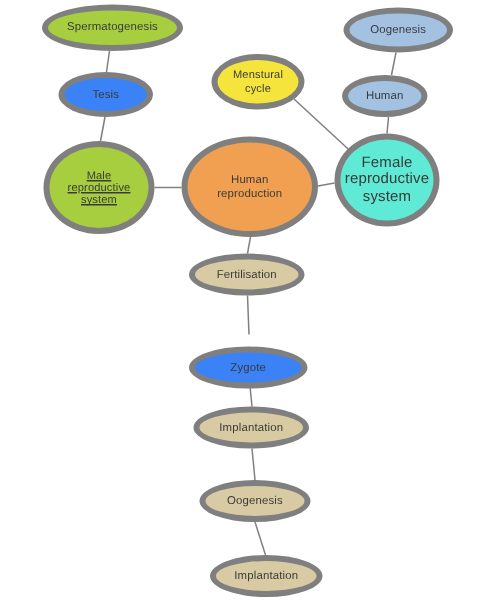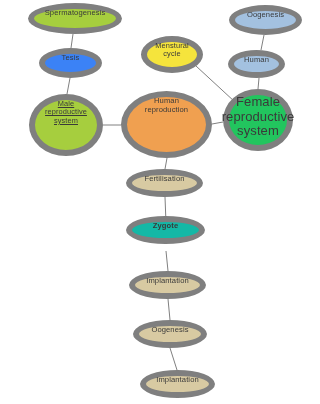--- a/index.html
+++ b/index.html
@@ -21,25 +21,25 @@
     position: absolute;
     left: 0;
     top: 0;
     width: 320px;
     height: 404px;
     pointer-events: none;
   }
   .node {
     position: absolute;
     display: flex;
-    align-items: flex-start;
+    align-items: center;
     justify-content: center;
     text-align: center;
     border-radius: 50%;
-    border: 6px solid #8b5cf6;
+    border: 4px solid #8b5cf6;
     box-sizing: border-box;
     color: #3a3a3a;
     line-height: 1.12;
     letter-spacing: 0.1px;
     -webkit-font-smoothing: antialiased;
   }
   .node .lbl {
     display: block;
     padding: 0 4px;
     white-space: pre-line;
@@ -82,29 +82,29 @@
       <div class="node" style="left: 121px; top: 91px; width: 91px; height: 67px; background: rgb(240, 160, 80); border-color: rgb(127, 127, 127); color: rgb(58, 58, 58); font-size: 7.6px;">
         <span class="lbl">Human
 reproduction</span>
       </div>
       <div class="node" style="left: 229px; top: 5px; width: 73px; height: 30px; background: rgb(163, 193, 224); border-color: rgb(127, 127, 127); color: rgb(58, 58, 58); font-size: 7.6px;">
         <span class="lbl">Oogenesis</span>
       </div>
       <div class="node" style="left: 228px; top: 50px; width: 57px; height: 28px; background: rgb(163, 193, 224); border-color: rgb(127, 127, 127); color: rgb(58, 58, 58); font-size: 7.6px;">
         <span class="lbl">Human</span>
       </div>
-      <div class="node" style="left: 223px; top: 89px; width: 70px; height: 62px; background: #22c55e; border-color: rgb(127, 127, 127); color: rgb(58, 58, 58); font-size: 13px;">
+      <div class="node" style="left: 223px; top: 89px; width: 70px; height: 62px; background: #5eead4; border-color: rgb(127, 127, 127); color: rgb(58, 58, 58); font-size: 10px;">
         <span class="lbl">Female
 reproductive
 system</span>
       </div>
       <div class="node" style="left: 126px; top: 169px; width: 77px; height: 28px; background: rgb(216, 202, 162); border-color: rgb(127, 127, 127); color: rgb(58, 58, 58); font-size: 7.6px;">
         <span class="lbl">Fertilisation</span>
       </div>
-      <div class="node" style="left: 126px; top: 216px; width: 79px; height: 28px; background: #14b8a6; border-color: rgb(127, 127, 127); color: rgb(58, 58, 58); font-size: 7.6px; font-weight: bold;">
+      <div class="node" style="left: 126px; top: 231px; width: 79px; height: 28px; background: #3b82f6; border-color: rgb(127, 127, 127); color: rgb(58, 58, 58); font-size: 7.6px;">
         <span class="lbl">Zygote</span>
       </div>
       <div class="node" style="left: 129px; top: 271px; width: 77px; height: 28px; background: rgb(216, 202, 162); border-color: rgb(127, 127, 127); color: rgb(58, 58, 58); font-size: 7.6px;">
         <span class="lbl">Implantation</span>
       </div>
       <div class="node" style="left: 133px; top: 320px; width: 74px; height: 28px; background: rgb(216, 202, 162); border-color: rgb(127, 127, 127); color: rgb(58, 58, 58); font-size: 7.6px;">
         <span class="lbl">Oogenesis</span>
       </div>
       <div class="node" style="left: 140px; top: 370px; width: 75px; height: 28px; background: rgb(216, 202, 162); border-color: rgb(127, 127, 127); color: rgb(58, 58, 58); font-size: 7.6px;">
         <span class="lbl">Implantation</span>

